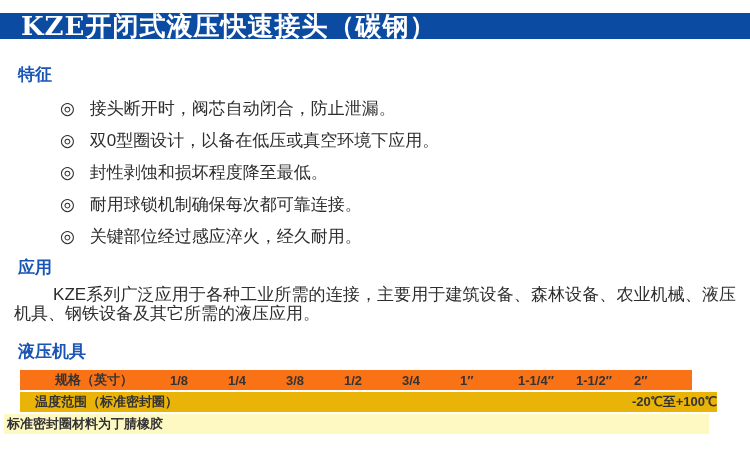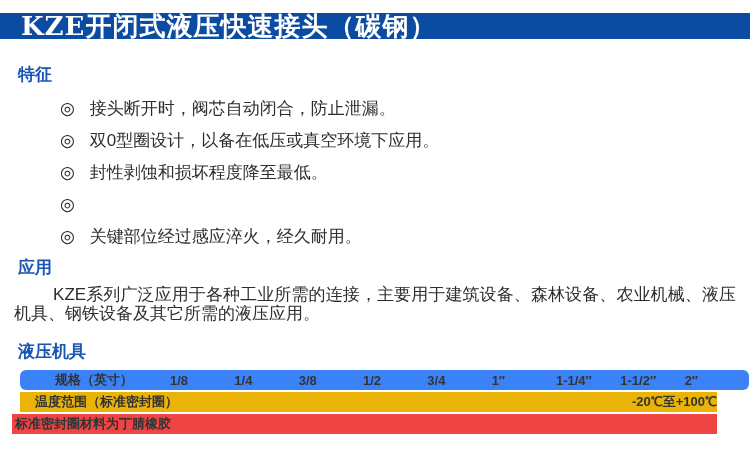--- a/index.html
+++ b/index.html
@@ -73,31 +73,30 @@
 
   
   .specs-table { margin-top: 7px; font-size: 13px; font-weight: bold; color: #333; }
   .spec-row {
     height: 20px;
     display: flex;
     align-items: center;
     margin-bottom: 2px;
   }
   .row-sizes {
-    margin-left: 20px; width: 729px;
-    background: #3b82f6;
-    border-radius: 6px;
+    margin-left: 20px; width: 672px;
+    background: #f97316;
   }
   .row-temp {
     margin-left: 20px; width: 697px;
     background: #eab308;
   }
   .row-seal {
-    margin-left: 12px; width: 705px;
-    background: #ef4444;
+    margin-left: 4px; width: 705px;
+    background: #fef9c3;
   }
   .spec-label-sizes { width: 150px; padding-left: 35px; flex: 0 0 auto; white-space: nowrap; }
   .spec-label-temp  { width: 150px; padding-left: 15px; flex: 0 0 auto; white-space: nowrap; }
   .size-cell { flex: 1 1 0; text-align: left; white-space: nowrap; }
   .temp-value { flex: 1 1 0; text-align: right; white-space: nowrap; }
   .seal-text { padding-left: 3px; white-space: nowrap; }
 </style>
 </head>
 <body>
 
@@ -117,20 +116,21 @@
     <li>
       <span class="bullet">◎</span>
       <span>双0型圈设计，以备在低压或真空环境下应用。</span>
     </li>
     <li>
       <span class="bullet">◎</span>
       <span>封性剥蚀和损坏程度降至最低。</span>
     </li>
     <li>
       <span class="bullet">◎</span>
+      <span>耐用球锁机制确保每次都可靠连接。</span>
     </li>
     <li>
       <span class="bullet">◎</span>
       <span>关键部位经过感应淬火，经久耐用。</span>
     </li>
   </ul>
 
   <div class="sec-heading application">应用</div>
 
   <p class="app-para">KZE系列广泛应用于各种工业所需的连接，主要用于建筑设备、森林设备、农业机械、液压机具、钢铁设备及其它所需的液压应用。</p>

